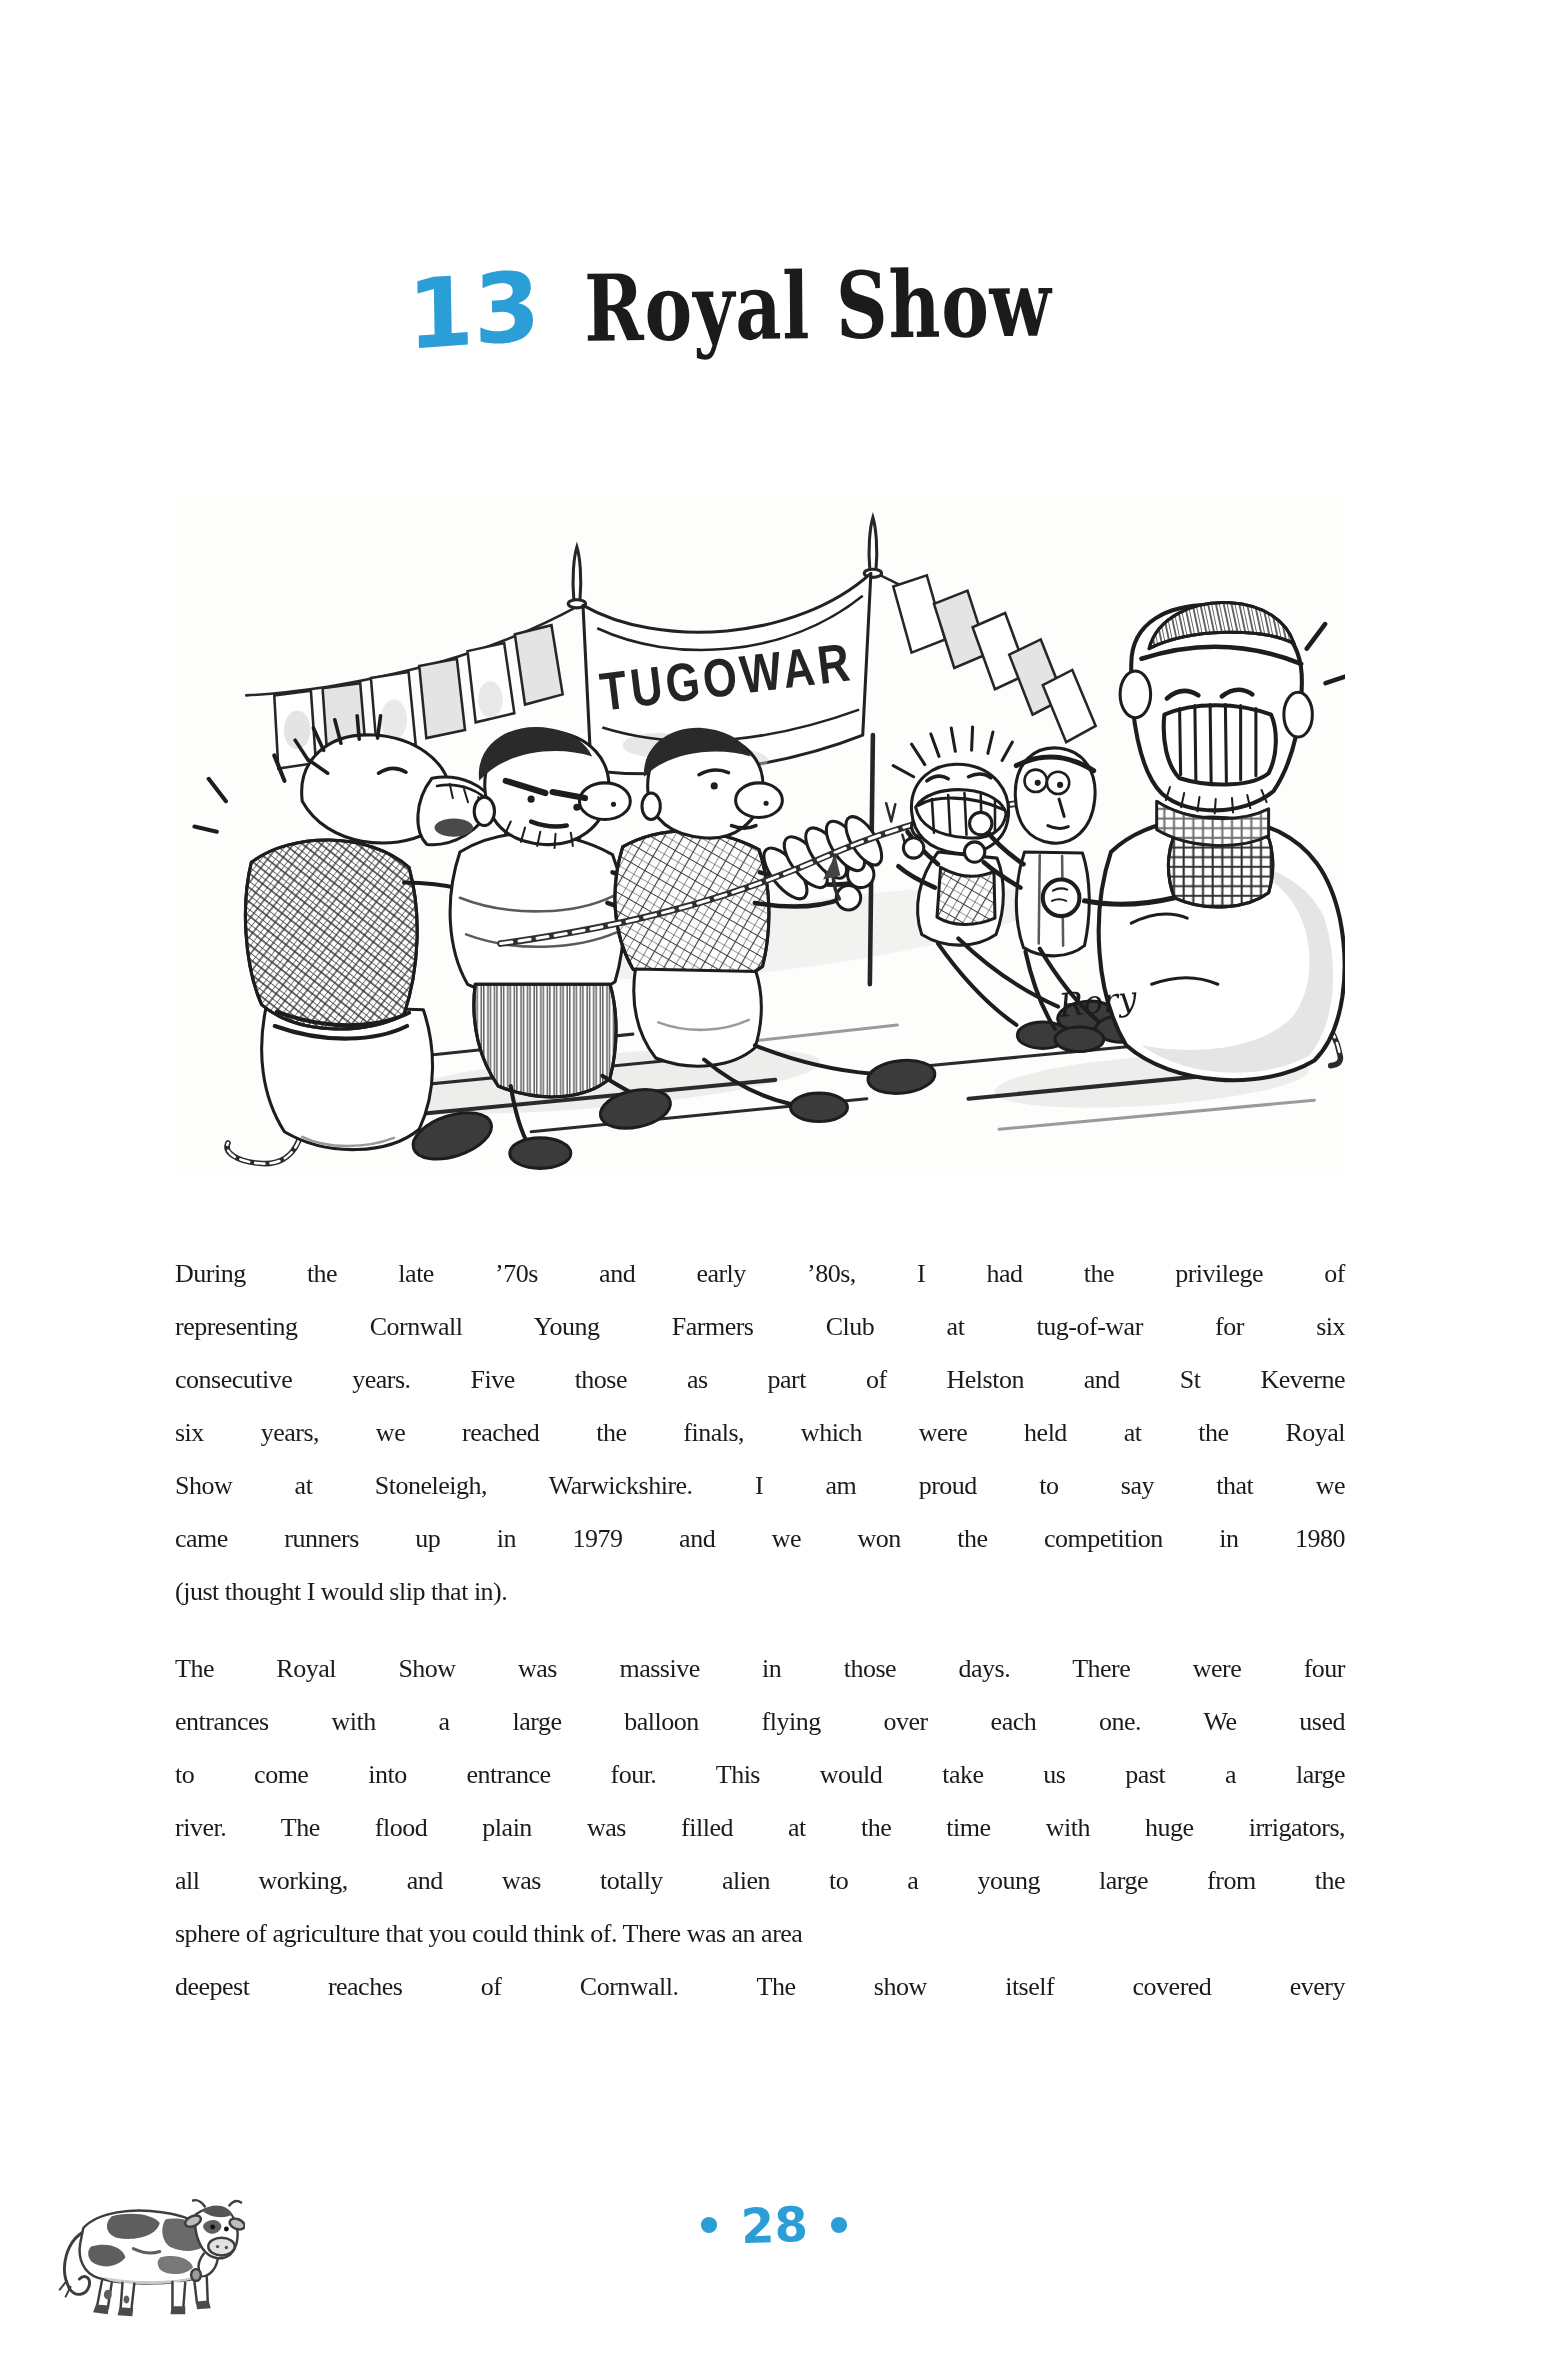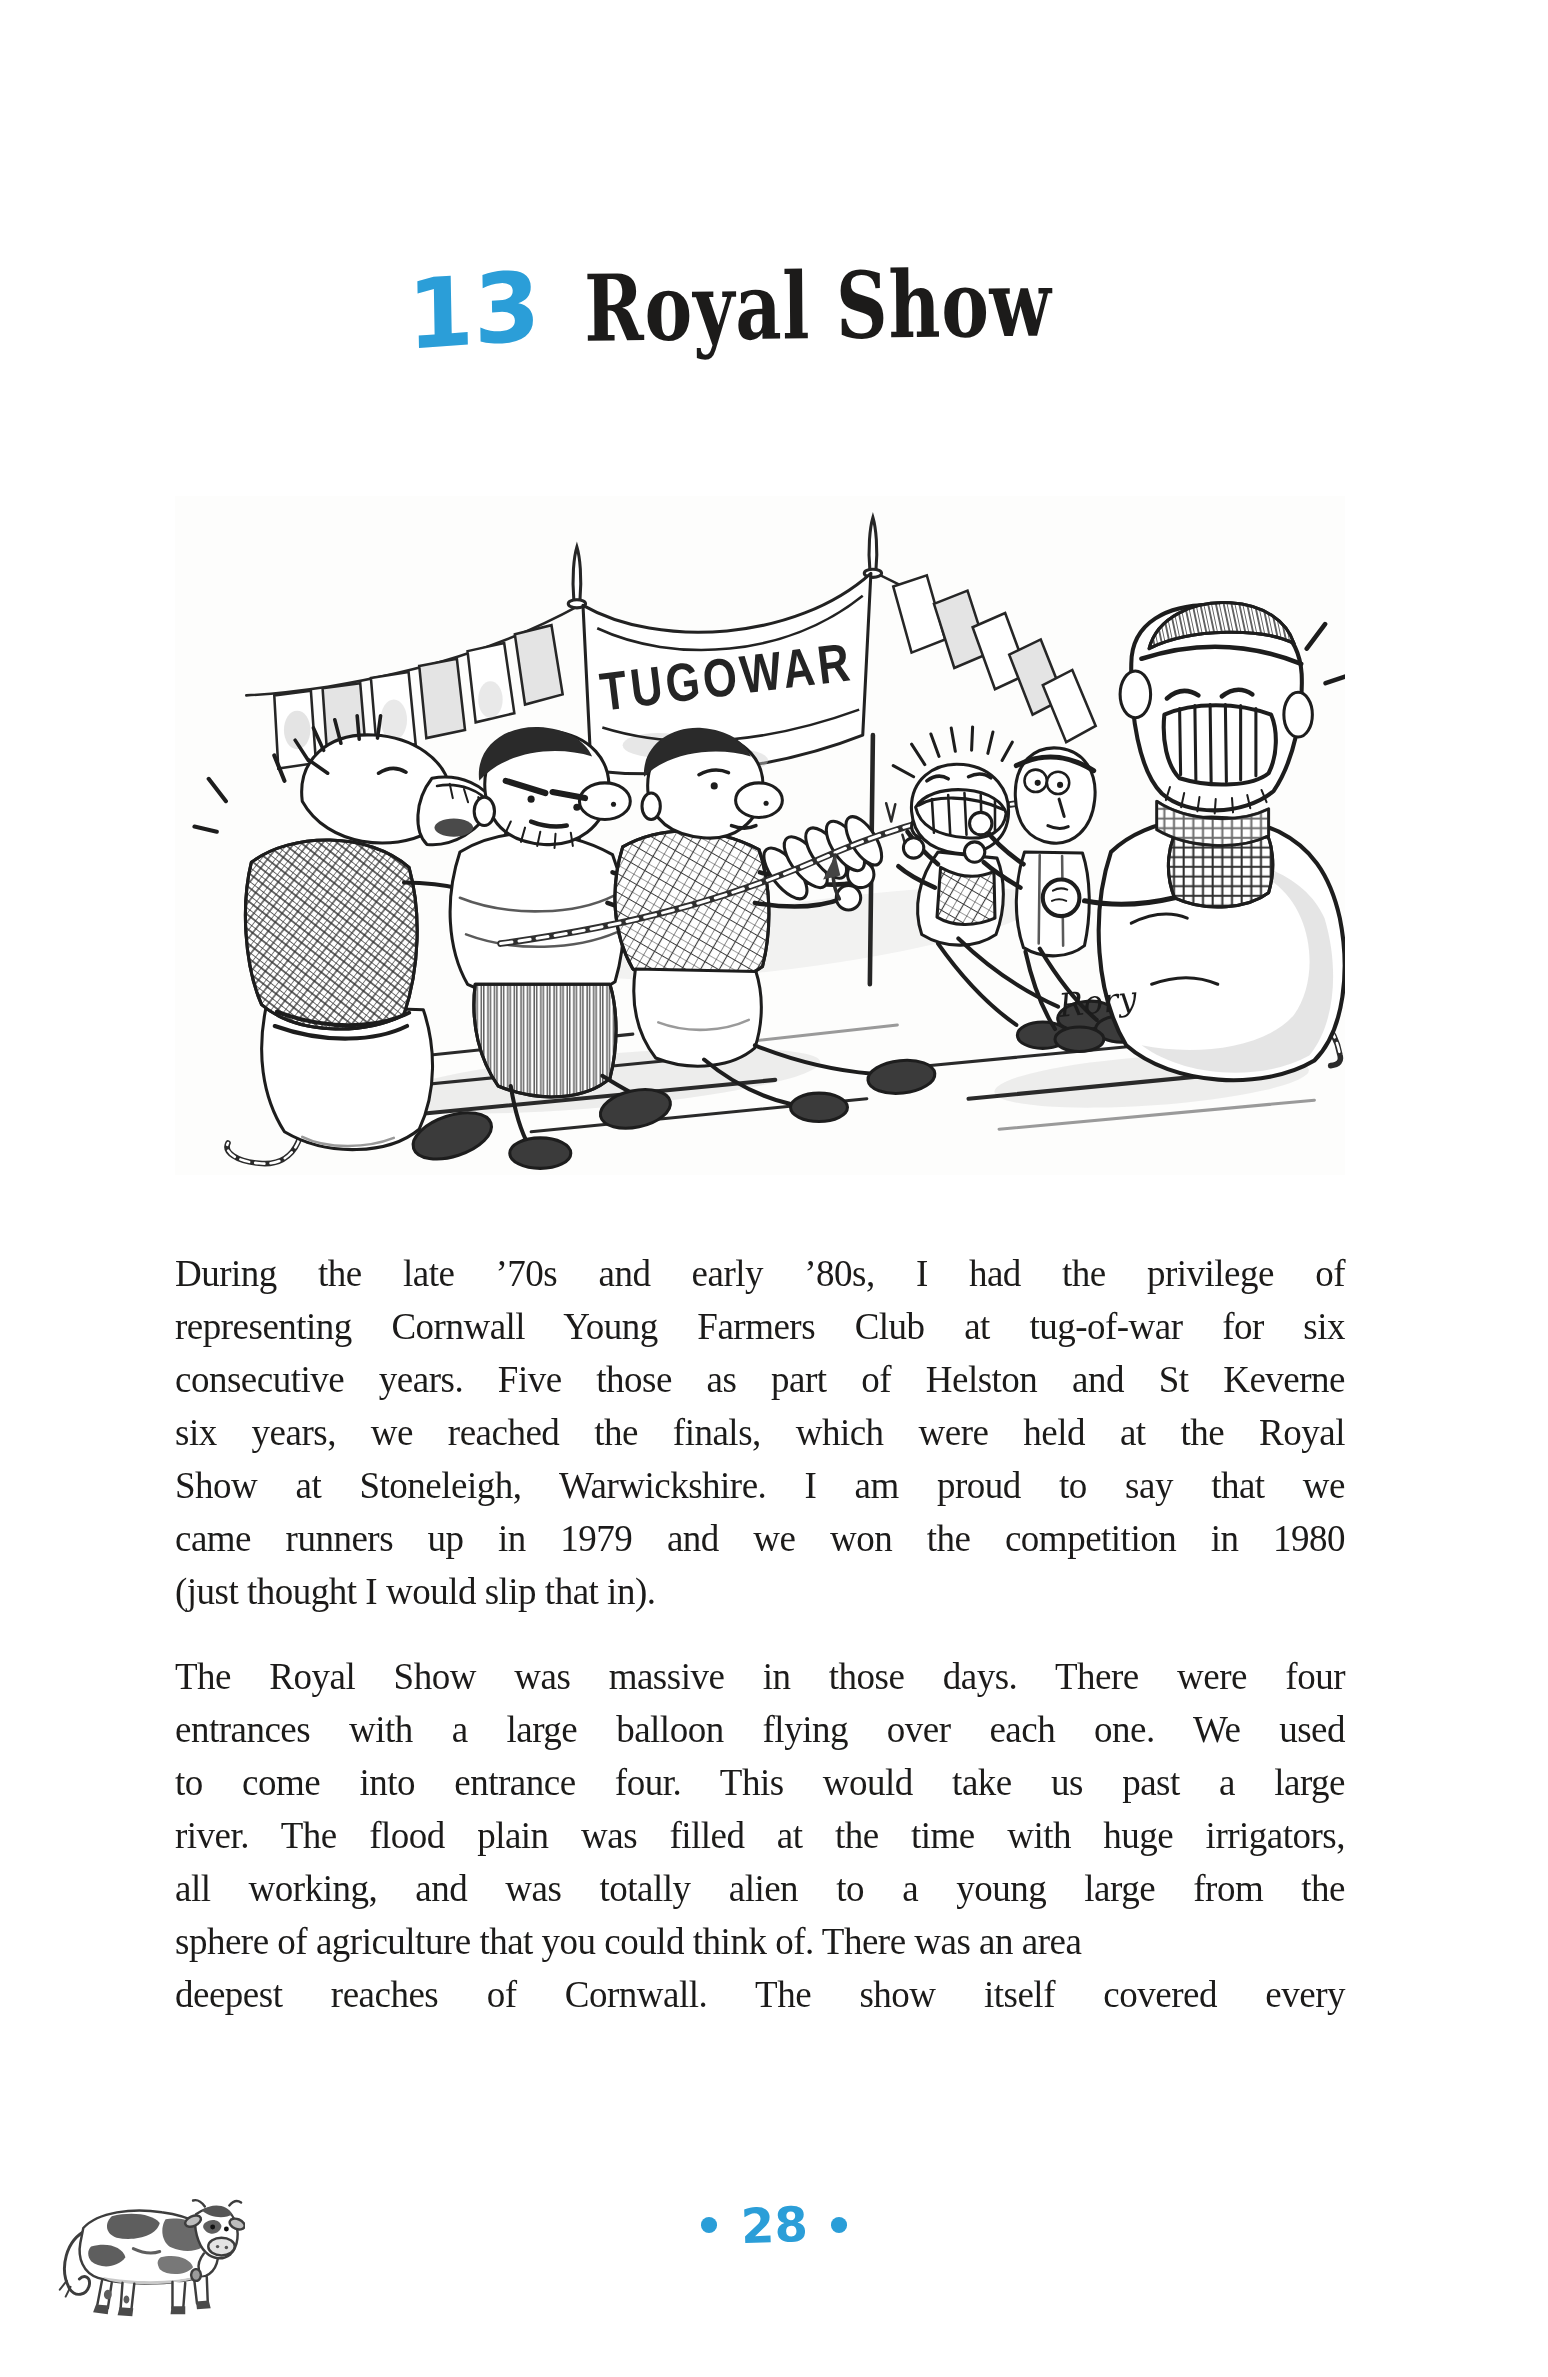--- a/index.html
+++ b/index.html
@@ -46,23 +46,23 @@
     font-size:106px;font-weight:700;letter-spacing:9px;
     fill:#242424;
   }
   .signature-text{
     font-family:"DejaVu Serif",serif;
     font-style:italic;font-size:64px;fill:#1b1b1b;
   }
   
   .text-block{
     position:absolute;left:175px;top:1247px;width:1170px;
-    font-size:37px;line-height:53px;letter-spacing:-0.5px;
-  }
-  .paragraph + .paragraph{margin-top:32px;}
+    font-size:26px;line-height:53px;letter-spacing:-0.5px;
+  }
+  .paragraph + .paragraph{margin-top:24px;}
   .pline{text-align:justify;text-align-last:justify;}
   .pline.last{text-align-last:left;}
   
   .footer-cow{position:absolute;left:49px;top:2183px;width:196px;height:136px;}
   .footer-cow svg{display:block;width:100%;height:100%;}
   .page-number{
     position:absolute;left:0;top:2201px;width:100%;
     display:flex;align-items:center;justify-content:center;gap:23.4px;
     color:var(--blue);
   }

